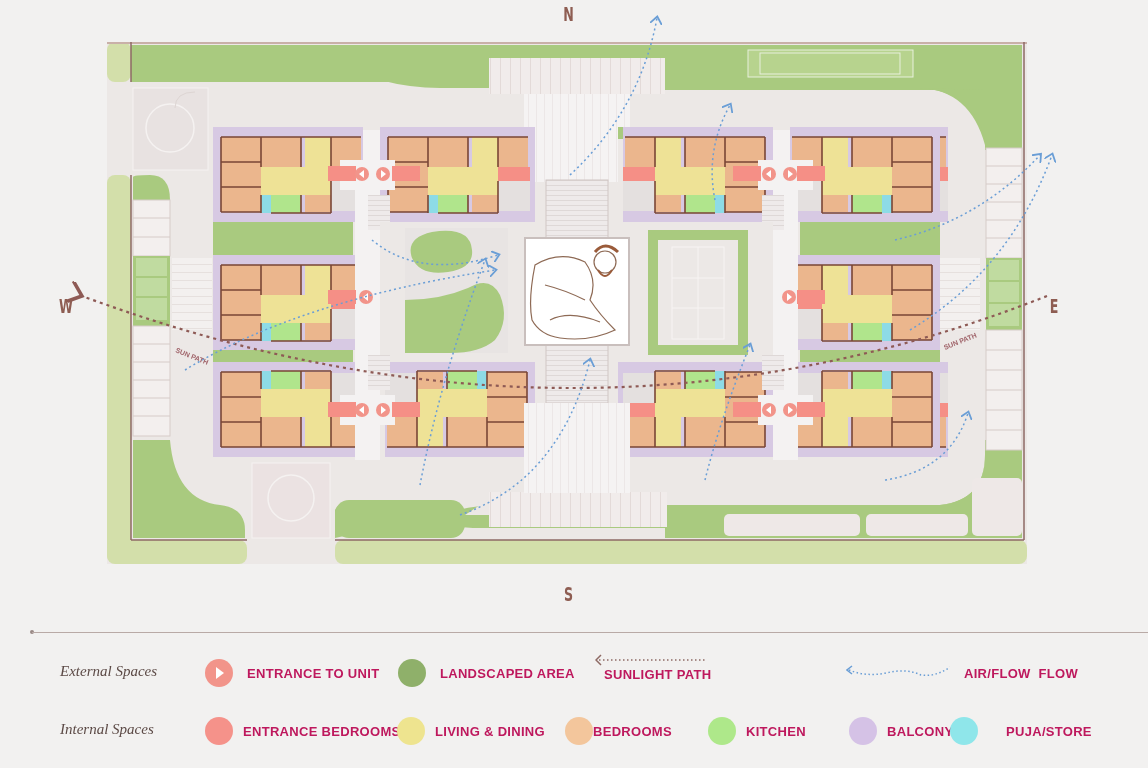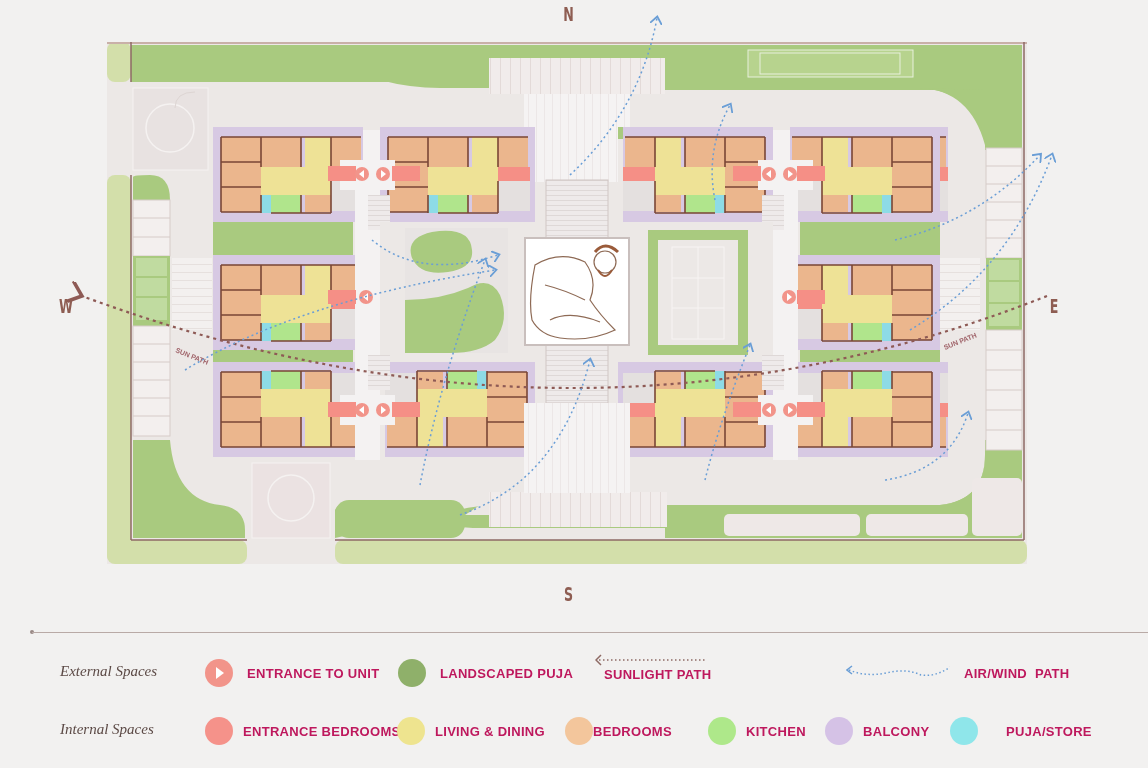--- a/index.html
+++ b/index.html
@@ -285,35 +285,35 @@
 <div class="legend-row" style="top:653px;">
   <span class="legend-title">External Spaces</span>
   <div class="legend-item" style="left:205px;">
     <span class="swatch" style="background:#f2948a;">
         <span class="tri"></span>
       </span>
     <span class="legend-label">ENTRANCE TO UNIT</span>
   </div>
   <div class="legend-item" style="left:398px;">
     <span class="swatch" style="background:#8fb06a;"></span>
-    <span class="legend-label">LANDSCAPED PUJA</span>
+    <span class="legend-label">LANDSCAPED AREA</span>
   </div>
   <div class="legend-item" style="left:590px;flex-direction:column;">
     <svg width="112" height="14">
         <path d="M6 2 L1 7 L6 12" fill="none" stroke="#8e6a64" stroke-width="1.5"></path>
         <line x1="4" y1="7" x2="112" y2="7" stroke="#8e6a64" stroke-width="1.5" stroke-dasharray="1.5,2.5"></line>
       </svg>
     <span class="legend-label">SUNLIGHT PATH</span>
   </div>
   <div class="legend-item" style="left:846px;">
     <svg width="104" height="20">
         <path d="M6 3 L1 7 L6 11" fill="none" stroke="#6a9ed6" stroke-width="1.5"></path>
         <path d="M3 7 Q20 14 40 10 Q60 5 75 12 Q90 14 104 4" fill="none" stroke="#6a9ed6" stroke-width="1.5" stroke-dasharray="1.5,2.5"></path>
       </svg>
-    <span class="legend-label" style="white-space:pre;">AIR/WIND  PATH</span>
+    <span class="legend-label" style="white-space:pre;">AIR/FLOW  FLOW</span>
   </div>
 </div>
 
 <div class="legend-row" style="top:711px;">
   <span class="legend-title">Internal Spaces</span>
   <div class="legend-item" style="left:205px;">
     <span class="swatch" style="background:#f5928a;"></span>
     <span class="legend-label" style="margin-left:10px;">ENTRANCE BEDROOMS</span>
   </div>
   <div class="legend-item" style="left:397px;">
@@ -321,21 +321,21 @@
     <span class="legend-label" style="margin-left:10px;">LIVING &amp; DINING</span>
   </div>
   <div class="legend-item" style="left:565px;">
     <span class="swatch" style="background:#f3c69c;"></span>
     <span class="legend-label" style="margin-left:0;">BEDROOMS</span>
   </div>
   <div class="legend-item" style="left:708px;">
     <span class="swatch" style="background:#aee88a;"></span>
     <span class="legend-label" style="margin-left:10px;">KITCHEN</span>
   </div>
-  <div class="legend-item" style="left:825px;justify-content:flex-end;">
+  <div class="legend-item" style="left:849px;justify-content:flex-end;">
     <span class="swatch" style="background:#d5c2e6;"></span>
     <span class="legend-label" style="margin-left:10px;">BALCONY</span>
   </div>
   <div class="legend-item" style="left:950px;">
     <span class="swatch" style="background:#8fe6ea;"></span>
     <span class="legend-label" style="margin-left:20px;padding-left:8px;">PUJA/STORE</span>
   </div>
 </div>
 
 </body></html>

